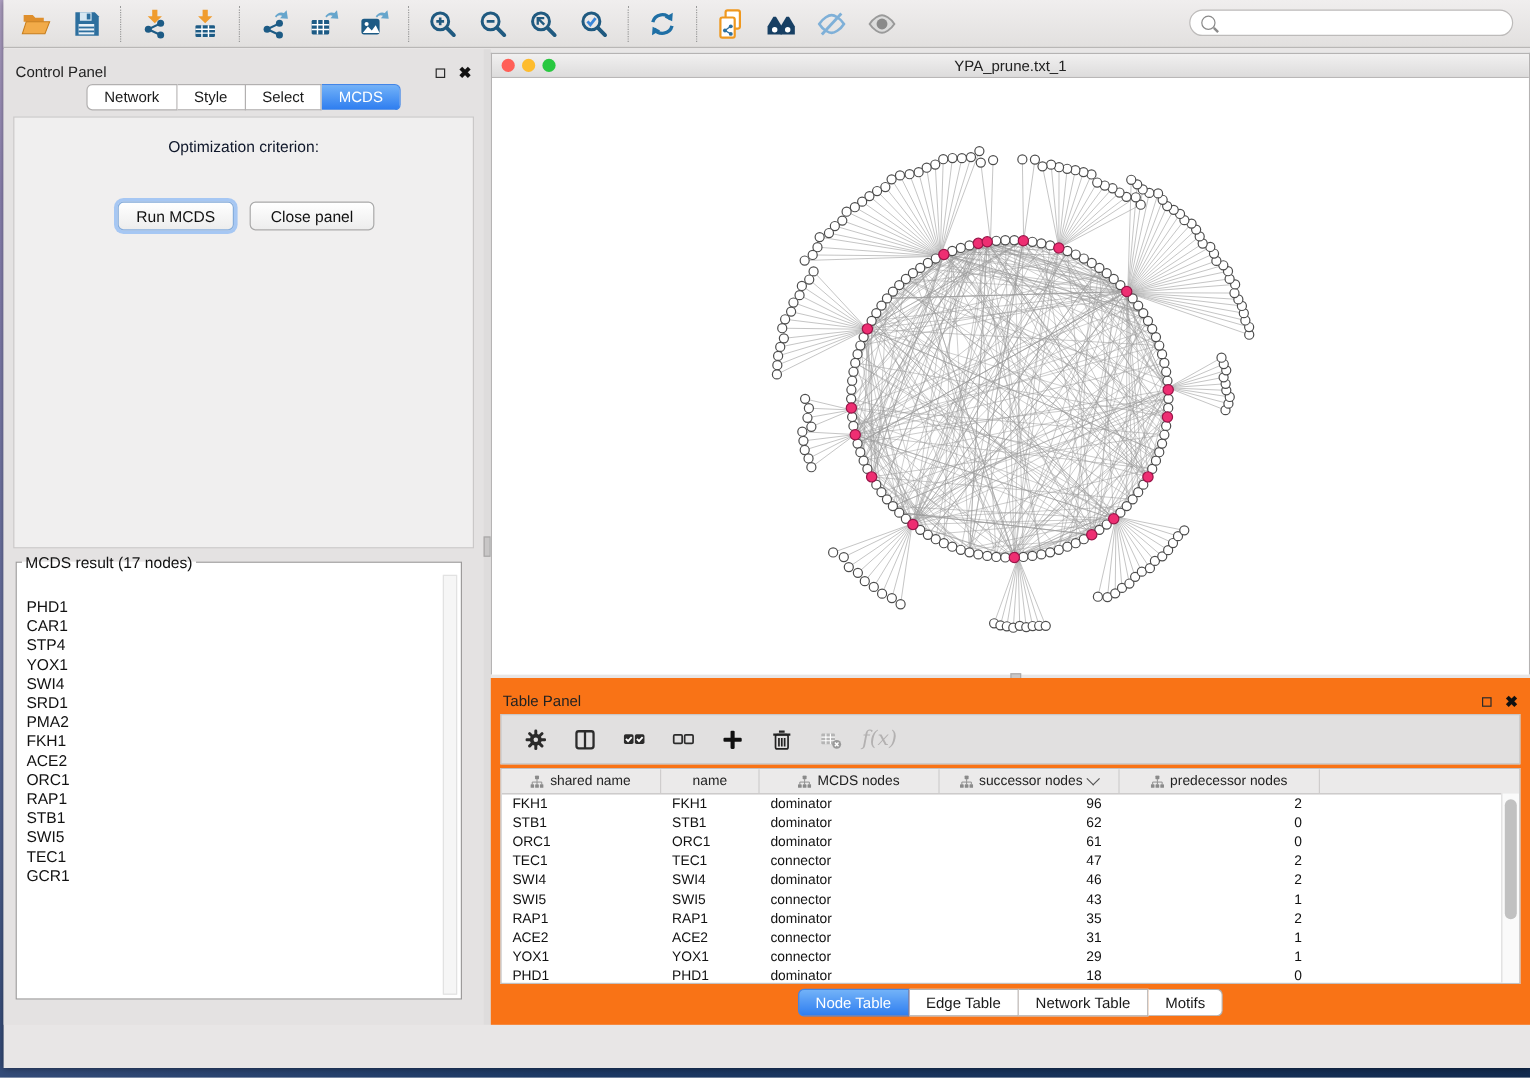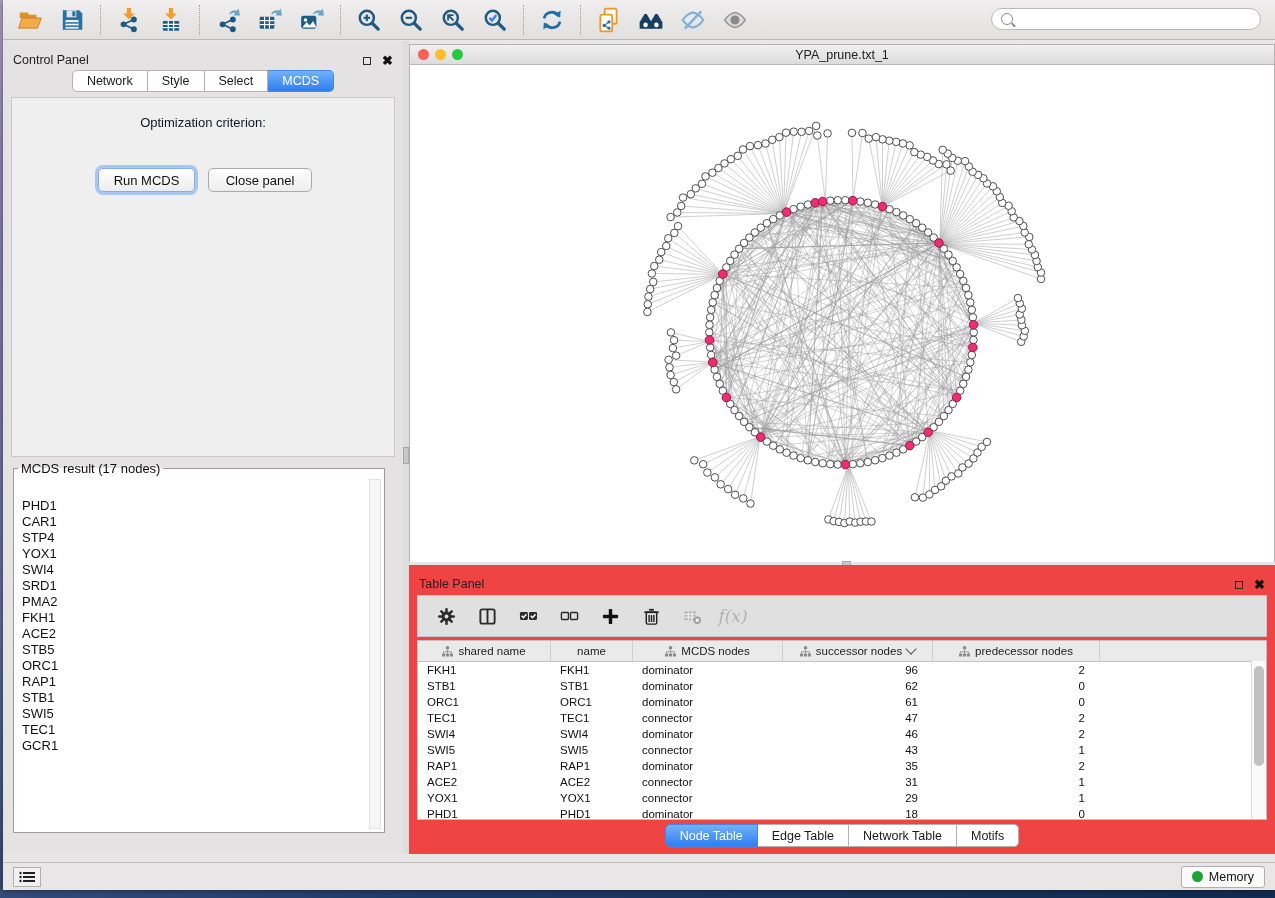--- a/index.html
+++ b/index.html
@@ -62,21 +62,21 @@
   .netwin{position:absolute;left:406px;top:44px;right:0;height:518px;background:#fff;border:1px solid #b5b3b3;border-bottom:none;box-sizing:border-box}
   .nw-title{height:19px;background:linear-gradient(#f1f0f0,#dddcdc);border-bottom:1px solid #b9b7b7;position:relative;
     display:flex;align-items:center;justify-content:center;font-size:12.5px;color:#222}
   .lights{position:absolute;left:8px;top:4px;display:flex;gap:6px}
   .light{width:11px;height:11px;border-radius:50%;border:none;padding:0;cursor:pointer}
   .canvas{position:absolute;top:20px;left:0;right:0;bottom:0;background:#fff}
   .canvas svg{display:block;width:100%;height:100%}
   .nw-grip{position:absolute;bottom:-6px;left:50%;width:9px;height:7px;background:#c9c7c7;border:1px solid #adabab;box-sizing:border-box;cursor:row-resize}
 
   
-  .tablepanel{position:absolute;left:406px;top:565px;right:0;bottom:36px;background:#ef4444}
+  .tablepanel{position:absolute;left:406px;top:565px;right:0;bottom:36px;background:#f97316}
   .tp-toolbar{position:absolute;left:8px;right:8px;top:30px;height:42px;background:#e1e0e0;border:1px solid #c9c7c7;
     display:flex;align-items:center;padding-left:16px;gap:17px;box-sizing:border-box}
   .ticon{width:24px;height:24px;display:flex;align-items:center;justify-content:center;background:none;border:none;padding:0;cursor:pointer}
   .ticon svg{width:19px;height:19px}
   .ticon.disabled{cursor:default}
   .fx{font-family:"DejaVu Serif",serif;font-style:italic;font-size:17px;color:#b3b1b1}
   .table-wrap{position:absolute;left:8px;right:8px;top:75px;bottom:34px;background:#fff;border:1px solid #c2c0c0;box-sizing:border-box;overflow:hidden}
   .thead{display:flex;height:20px;background:#ebeaea;border-bottom:1px solid #c6c4c4;font-size:11.5px;color:#222}
   .th{display:flex;align-items:center;justify-content:center;gap:5px;border-right:1px solid #cfcdcd;height:100%;box-sizing:border-box;cursor:pointer}
   .th svg{flex:none}
@@ -318,21 +318,20 @@
       <div class="mcds-list" id="mcds-list">
           <div>PHD1</div>
           <div>CAR1</div>
           <div>STP4</div>
           <div>YOX1</div>
           <div>SWI4</div>
           <div>SRD1</div>
           <div>PMA2</div>
           <div>FKH1</div>
           <div>ACE2</div>
-          <div>STB5</div>
           <div>ORC1</div>
           <div>RAP1</div>
           <div>STB1</div>
           <div>SWI5</div>
           <div>TEC1</div>
           <div>GCR1</div>
         </div>
       <div class="mcds-scroll"></div>
     </fieldset>
   </div>
@@ -1331,32 +1330,14 @@
         </div>
     </div>
     <div class="tp-tabs" id="tp-tabs">
         <div class="seg active" style="height: 21px;">Node Table</div>
         <div class="seg" style="height: 21px;">Edge Table</div>
         <div class="seg" style="height: 21px;">Network Table</div>
         <div class="seg" style="height: 21px;">Motifs</div>
       </div>
   </div>
 
-  <div class="statusbar">
-    <button class="list-btn">
-      <svg width="16" height="12" viewBox="0 0 16 12">
-        <g fill="#222">
-            <circle cx="1.5" cy="2" r="1.2"></circle>
-            <circle cx="1.5" cy="6" r="1.2"></circle>
-            <circle cx="1.5" cy="10" r="1.2"></circle>
-        <rect x="4" y="1" width="12" height="2"></rect>
-            <rect x="4" y="5" width="12" height="2"></rect>
-            <rect x="4" y="9" width="12" height="2"></rect>
-          </g>
-      </svg>
-    </button>
-    <button class="mem-btn">
-      <span class="mem-dot"></span>
-      <span>Memory</span>
-    </button>
-  </div>
 
 </div>
 
 </body></html>

